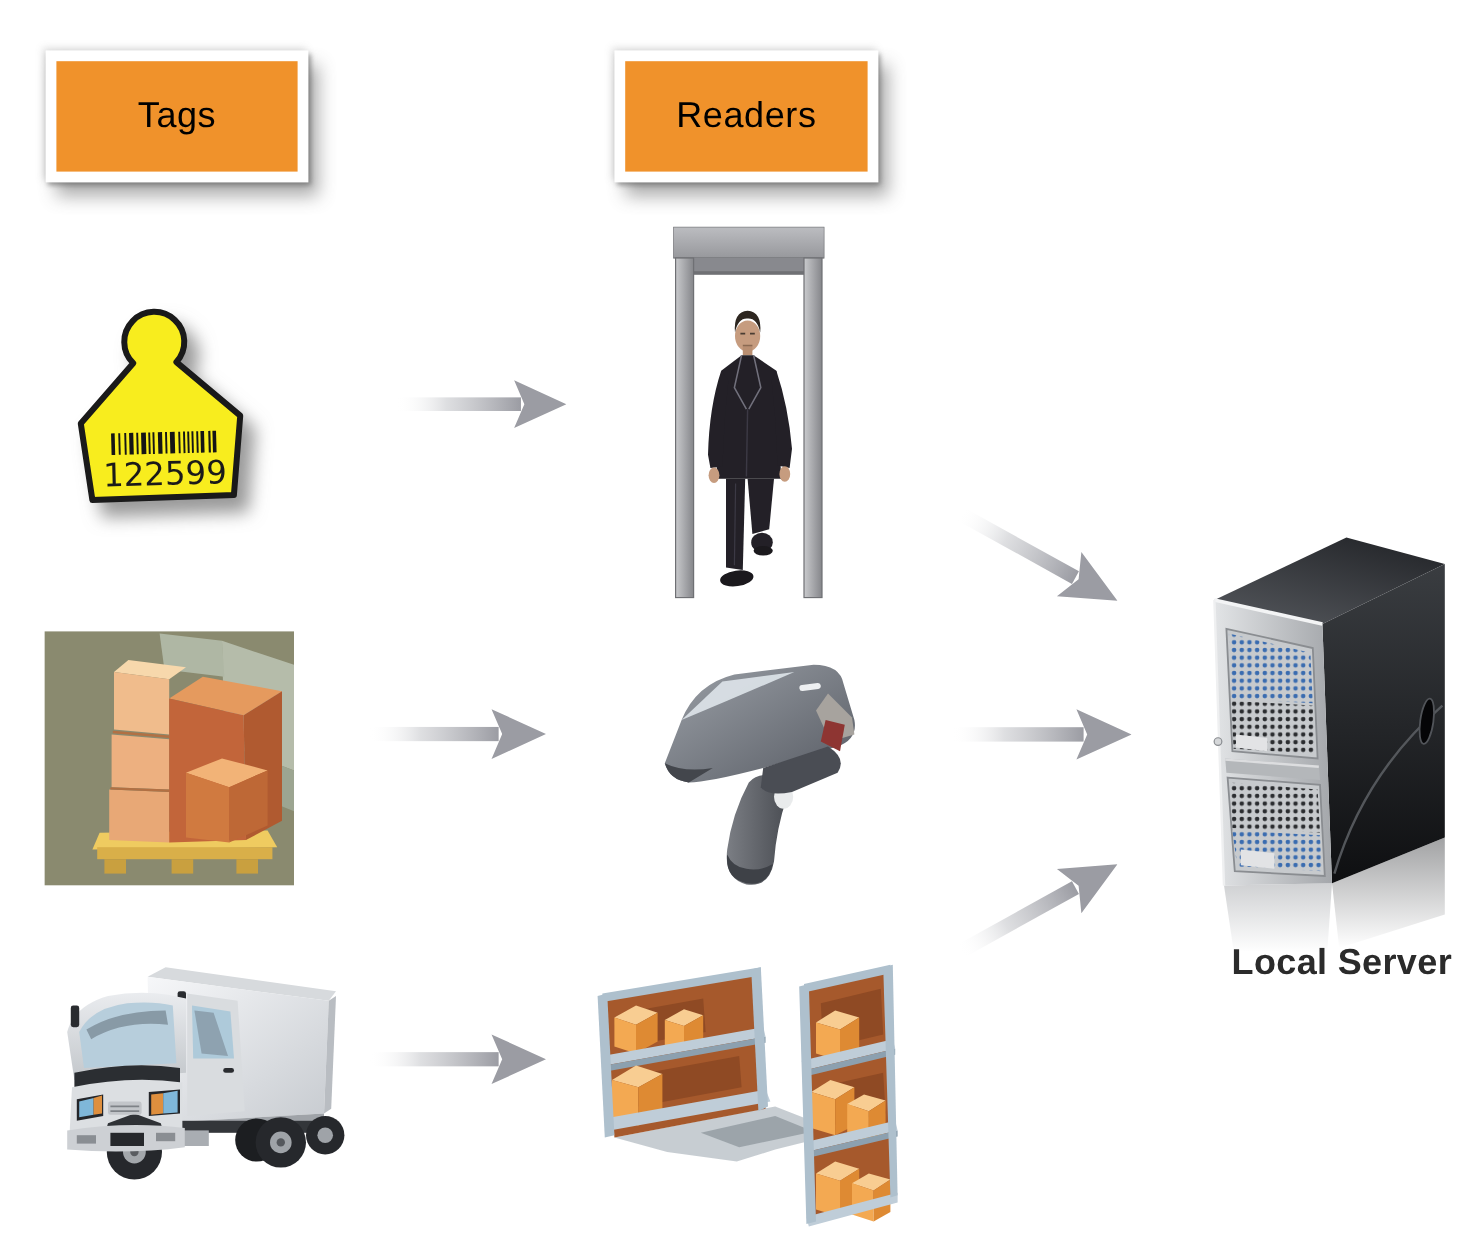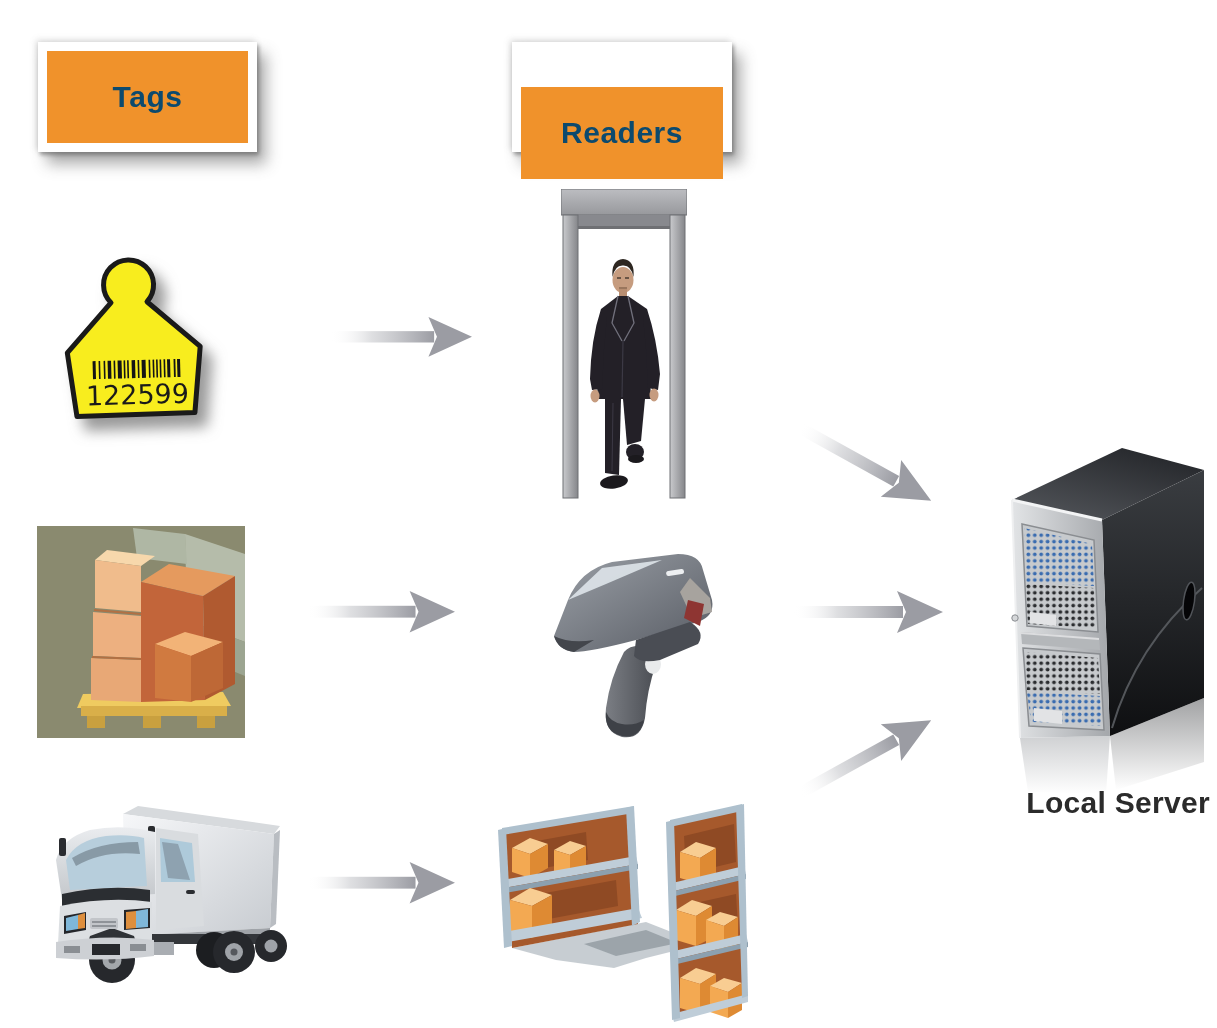--- a/index.html
+++ b/index.html
@@ -2,21 +2,21 @@
 <html><head>
 <meta charset="utf-8">
 <style>
   html,body{margin:0;padding:0;background:#fff;}
   #stage{position:relative;width:1217px;height:1028px;background:#fff;overflow:hidden;
          font-family:"Liberation Sans",sans-serif;}
   .abs{position:absolute;}
   .hdr{position:absolute;background:#fff;padding:9px;box-sizing:border-box;
        box-shadow:2px 3px 4px rgba(90,90,90,.55), 9px 12px 14px rgba(70,70,70,.45), -2px -2px 6px rgba(120,120,120,.25);}
   .hdr-inner{width:100%;height:100%;display:flex;align-items:center;justify-content:center;
-       color:#0c4a6e;font-weight:bold;font-size:30px;letter-spacing:.5px;}
+       color:#000000;font-weight:normal;font-size:30px;letter-spacing:.5px;}
   .arrow{position:absolute;height:auto;}
   .rot{transform-origin:0 50%;}
   #server-label{position:absolute;text-align:right;font-weight:bold;font-size:30px;color:#2b2b2b;letter-spacing:.3px;}
   svg{display:block;}
 </style>
 </head>
 <body>
 
 <div id="stage">
 
@@ -28,21 +28,21 @@
         <stop offset="1" stop-color="#9b9ca3"></stop>
       </linearGradient>
     </defs>
   </svg>
 
   <div class="hdr" style="left:38px;top:42px;width:219px;height:110px;">
     <div class="hdr-inner" style="background:#F0922B;">Tags</div>
   </div>
 
   <div class="hdr" style="left:512px;top:42px;width:220px;height:110px;">
-    <div class="hdr-inner" style="background:#F0922B;margin-top:36px;">Readers</div>
+    <div class="hdr-inner" style="background:#F0922B;">Readers</div>
   </div>
 
   <svg class="arrow" style="left:330px;top:316px;width:142px;" viewBox="0 0 150 44">
     <rect x="0" y="16" width="110" height="12" fill="url(#shaftGrad)"></rect>
       <polygon points="104,1 150,22 104,43 113,22" fill="#9b9ca3"></polygon>
   </svg>
   <svg class="arrow" style="left:307px;top:590px;width:148px;" viewBox="0 0 150 44">
     <rect x="0" y="16" width="110" height="12" fill="url(#shaftGrad)"></rect>
       <polygon points="104,1 150,22 104,43 113,22" fill="#9b9ca3"></polygon>
   </svg>

